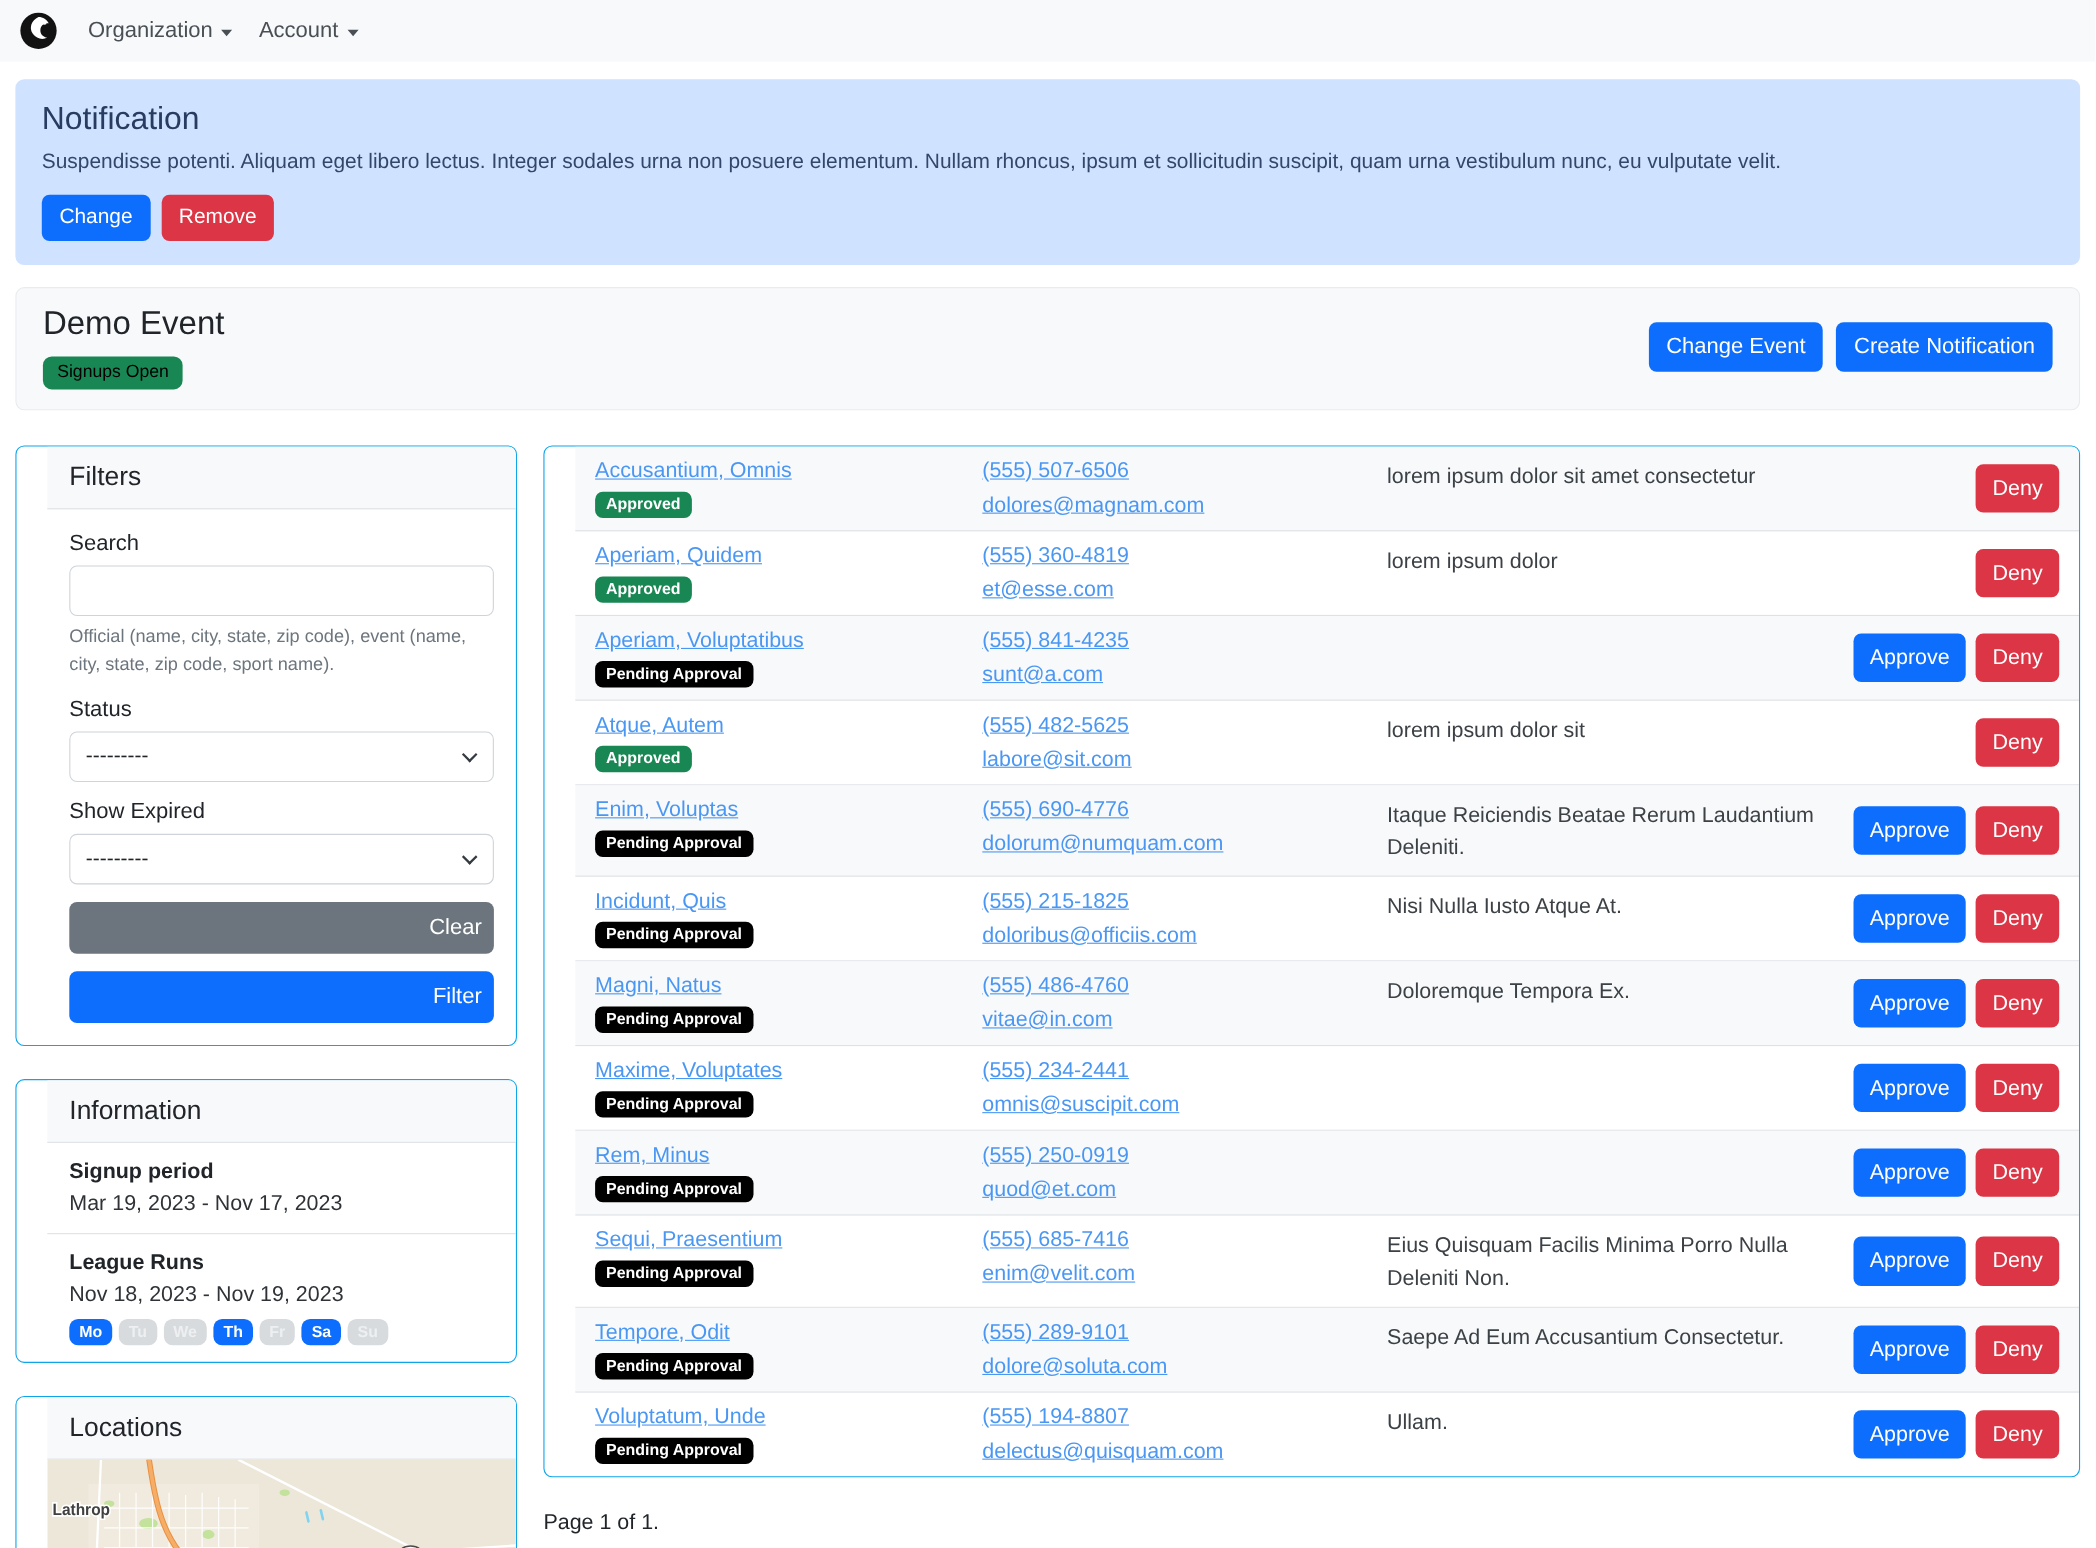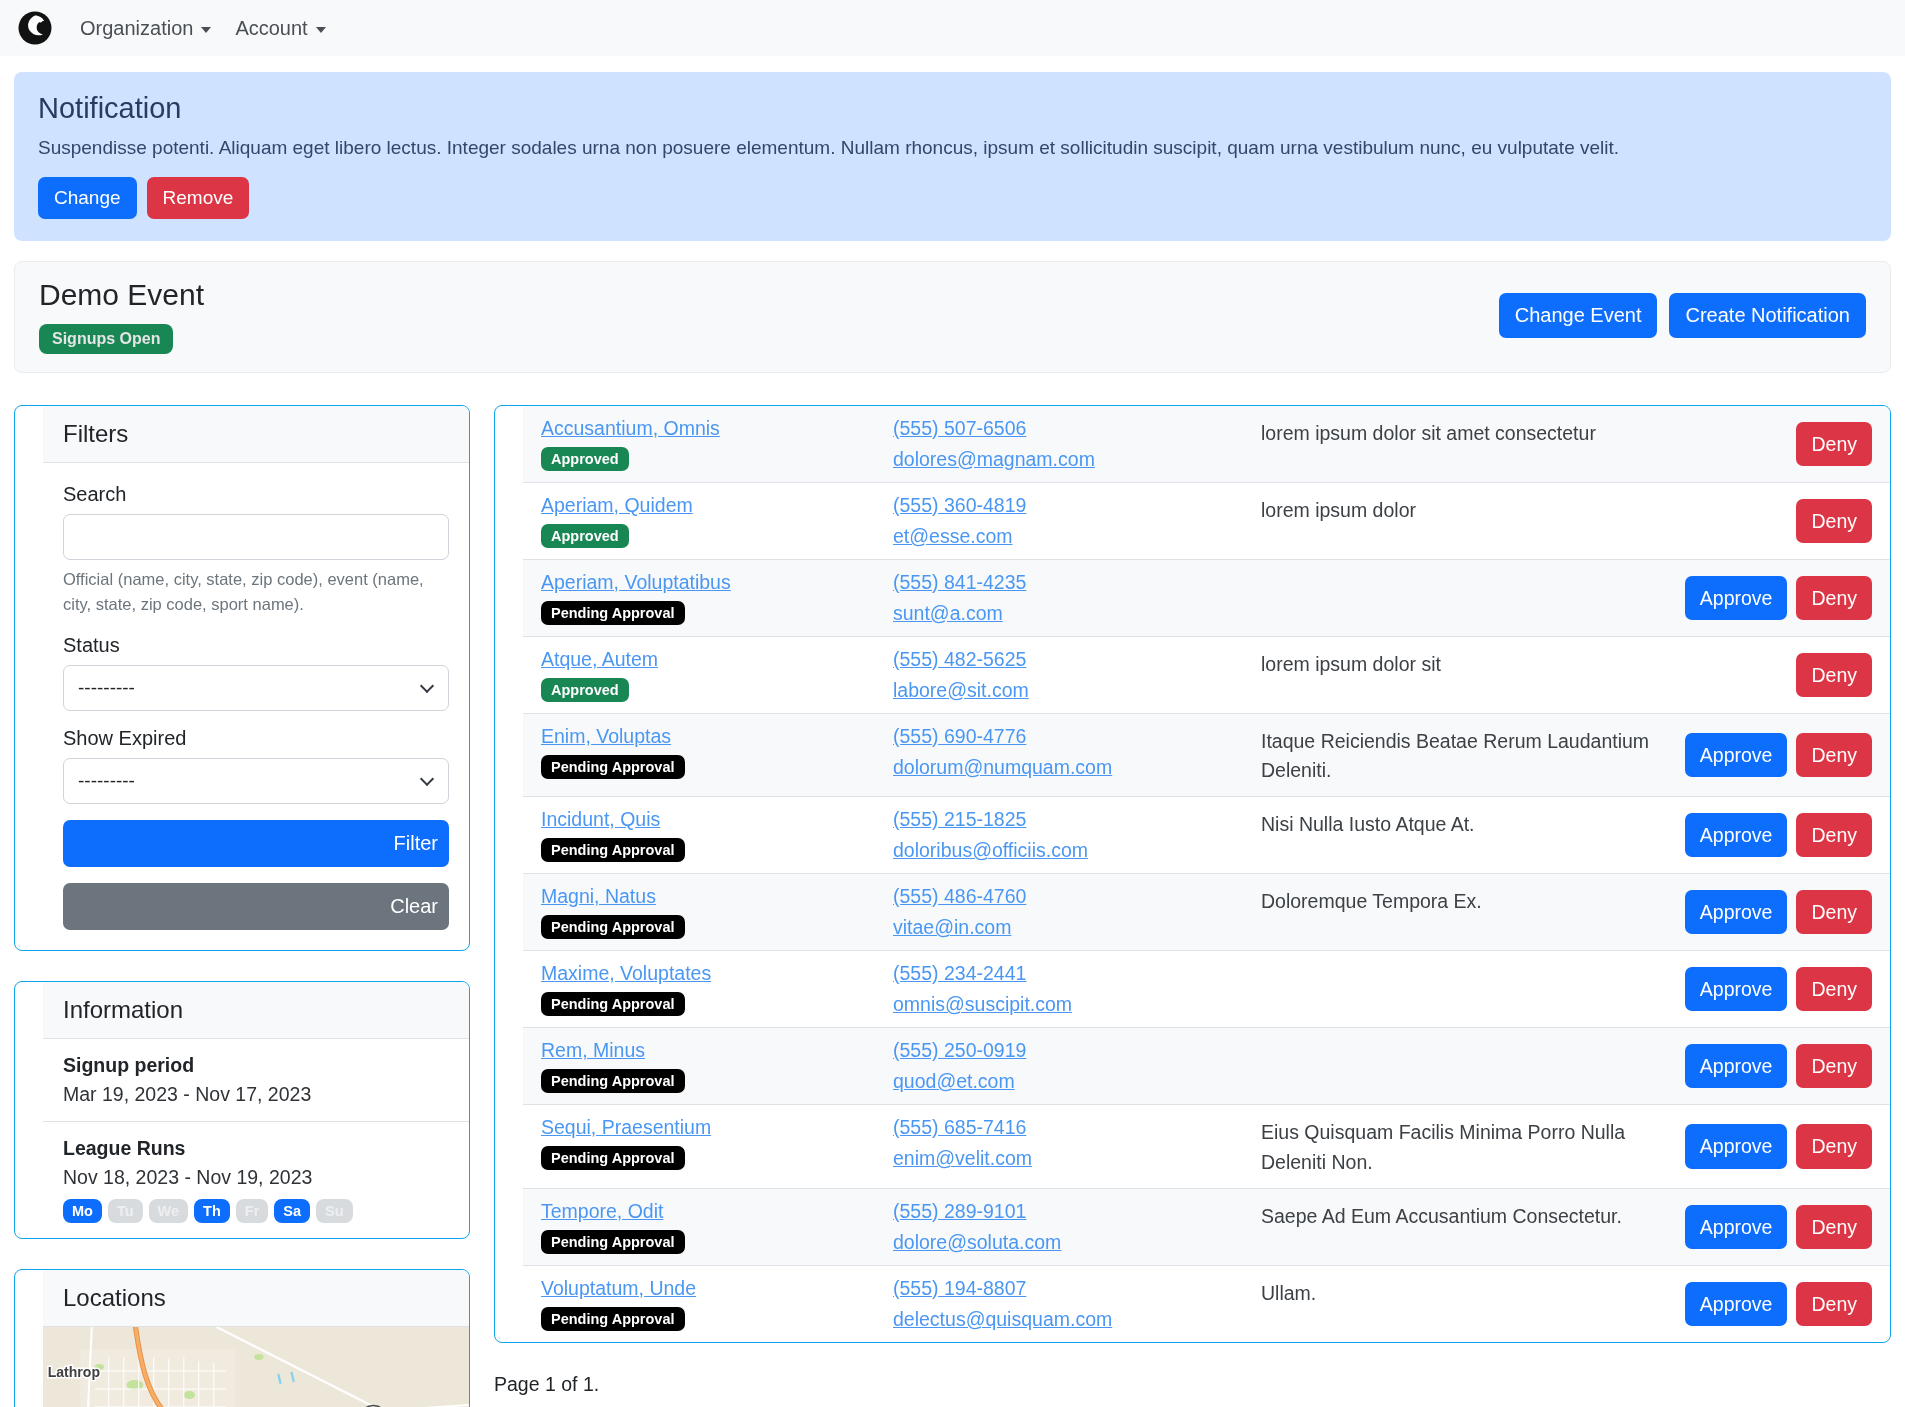--- a/index.html
+++ b/index.html
@@ -27,21 +27,21 @@
 
   .btn { border:none; border-radius:7px; font-size:19px; padding:9px 16px; cursor:pointer; font-family:inherit; line-height:1.25;text-align:right; }
   .btn-primary { background:#0d6efd; color:#fff; }
   .btn-danger  { background:#dc3545; color:#fff; }
   .btn-secondary { background:#6c757d; color:#fff; }
 
   
   .event-card { margin-top:20px; background:#f8f9fa; border:1px solid #e9ecef; border-radius:8px;
                 padding:16px 24px 18px; display:flex; justify-content:space-between; align-items:center; }
   .event-title { font-size:30px; margin:0 0 12px; font-weight:500; }
-  .badge { display:inline-block; border-radius:8px; color:#e5e5e5; font-weight:bold; }
+  .badge { display:inline-block; border-radius:8px; color:#000000; font-weight:normal; }
   .badge-signups { background:#198754; font-size:16px; padding:6px 13px; }
   .event-actions { display:flex; gap:12px; }
   .event-actions .btn { font-size:20px; padding:10px 16px; }
 
   
   .layout { display:flex; gap:24px; margin-top:32px; align-items:flex-start; }
   .sidebar { width:456px; flex:none; display:flex; flex-direction:column; gap:30px; }
   .main { flex:1; min-width:0; }
 
   .card { border:1px solid #0ea5e9; border-radius:8px; background:#fff; overflow:hidden;padding-left:28px; }
@@ -150,22 +150,22 @@
             </select>
           </div>
 
           <label class="form-label">Show Expired</label>
           <div class="select-wrap">
             <select class="form-control">
               <option>---------</option>
             </select>
           </div>
 
+          <button class="btn btn-secondary btn-block">Clear</button>
           <button class="btn btn-primary btn-block">Filter</button>
-          <button class="btn btn-secondary btn-block">Clear</button>
         </div>
       </div>
 
       <div class="card">
         <div class="card-header">Information</div>
         <div>
           <div class="info-item">
             <h4>Signup period</h4>
             <div class="val">Mar 19, 2023 - Nov 17, 2023</div>
           </div>

